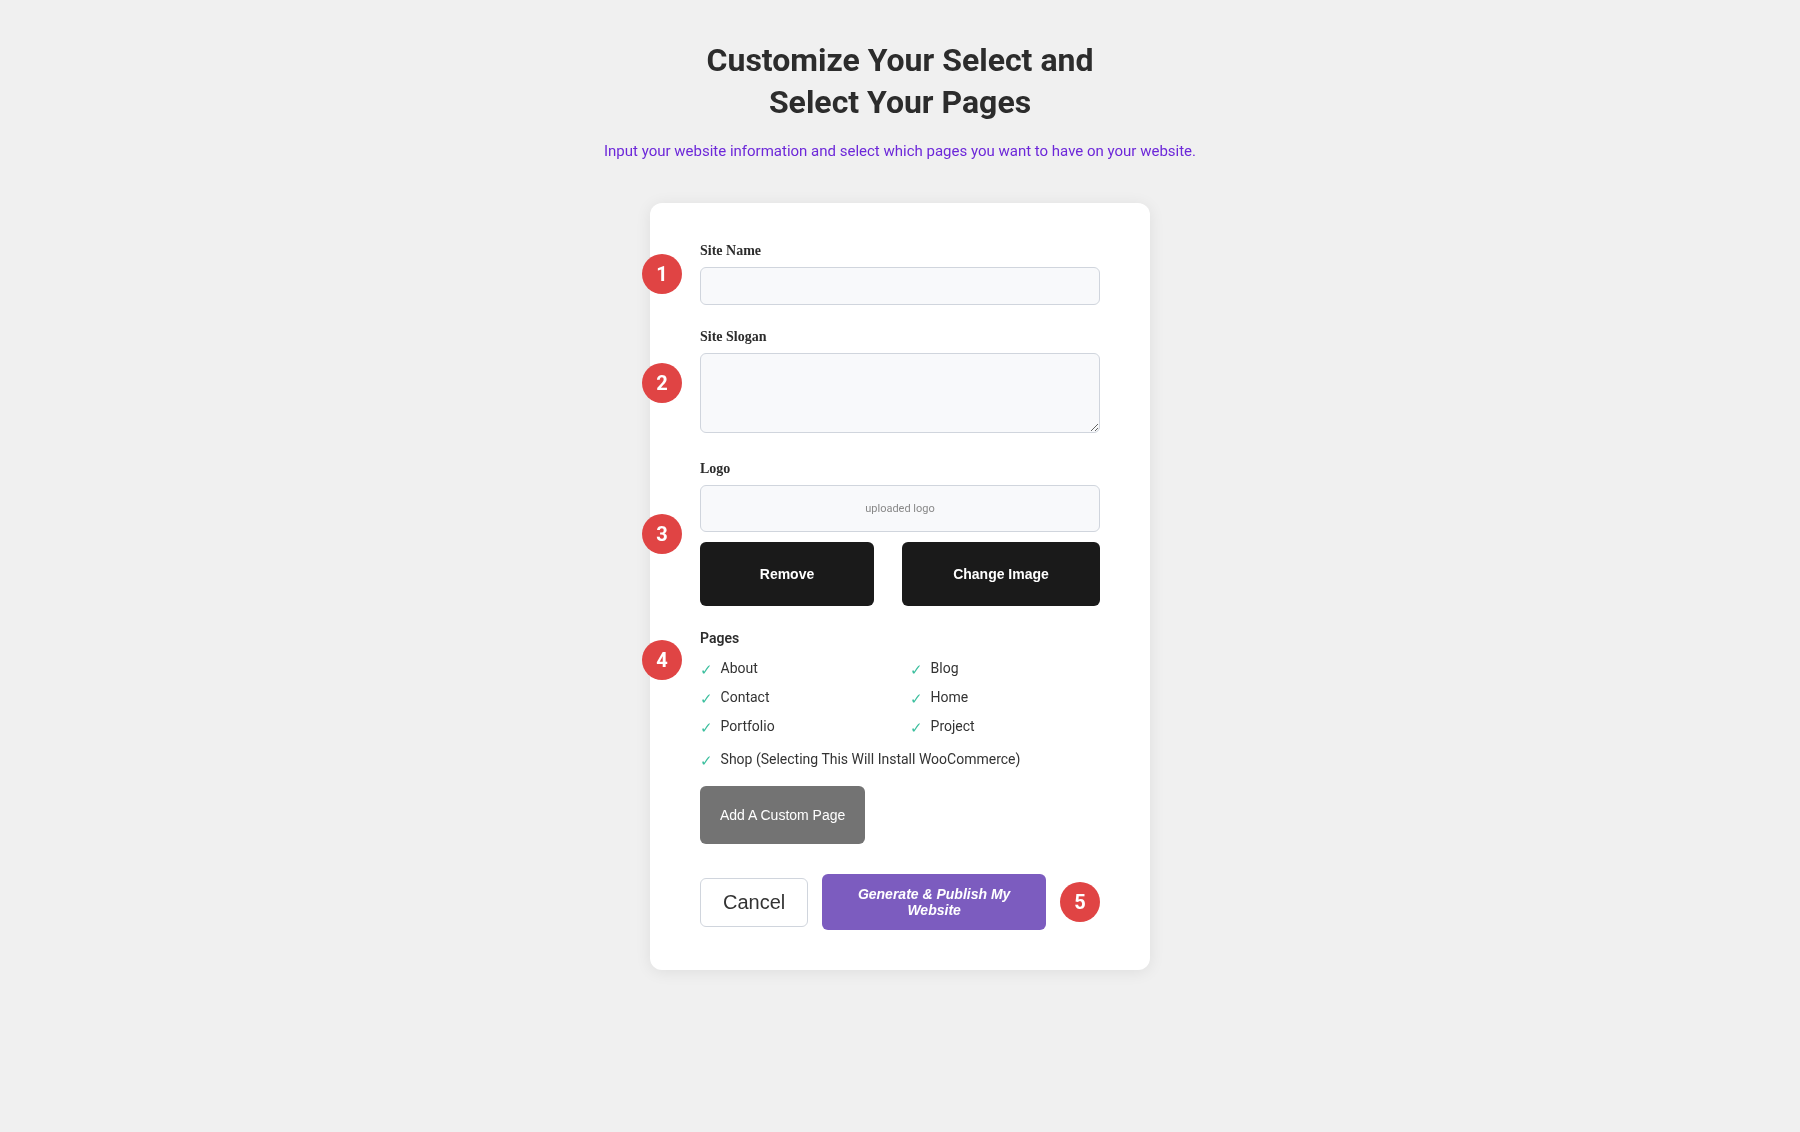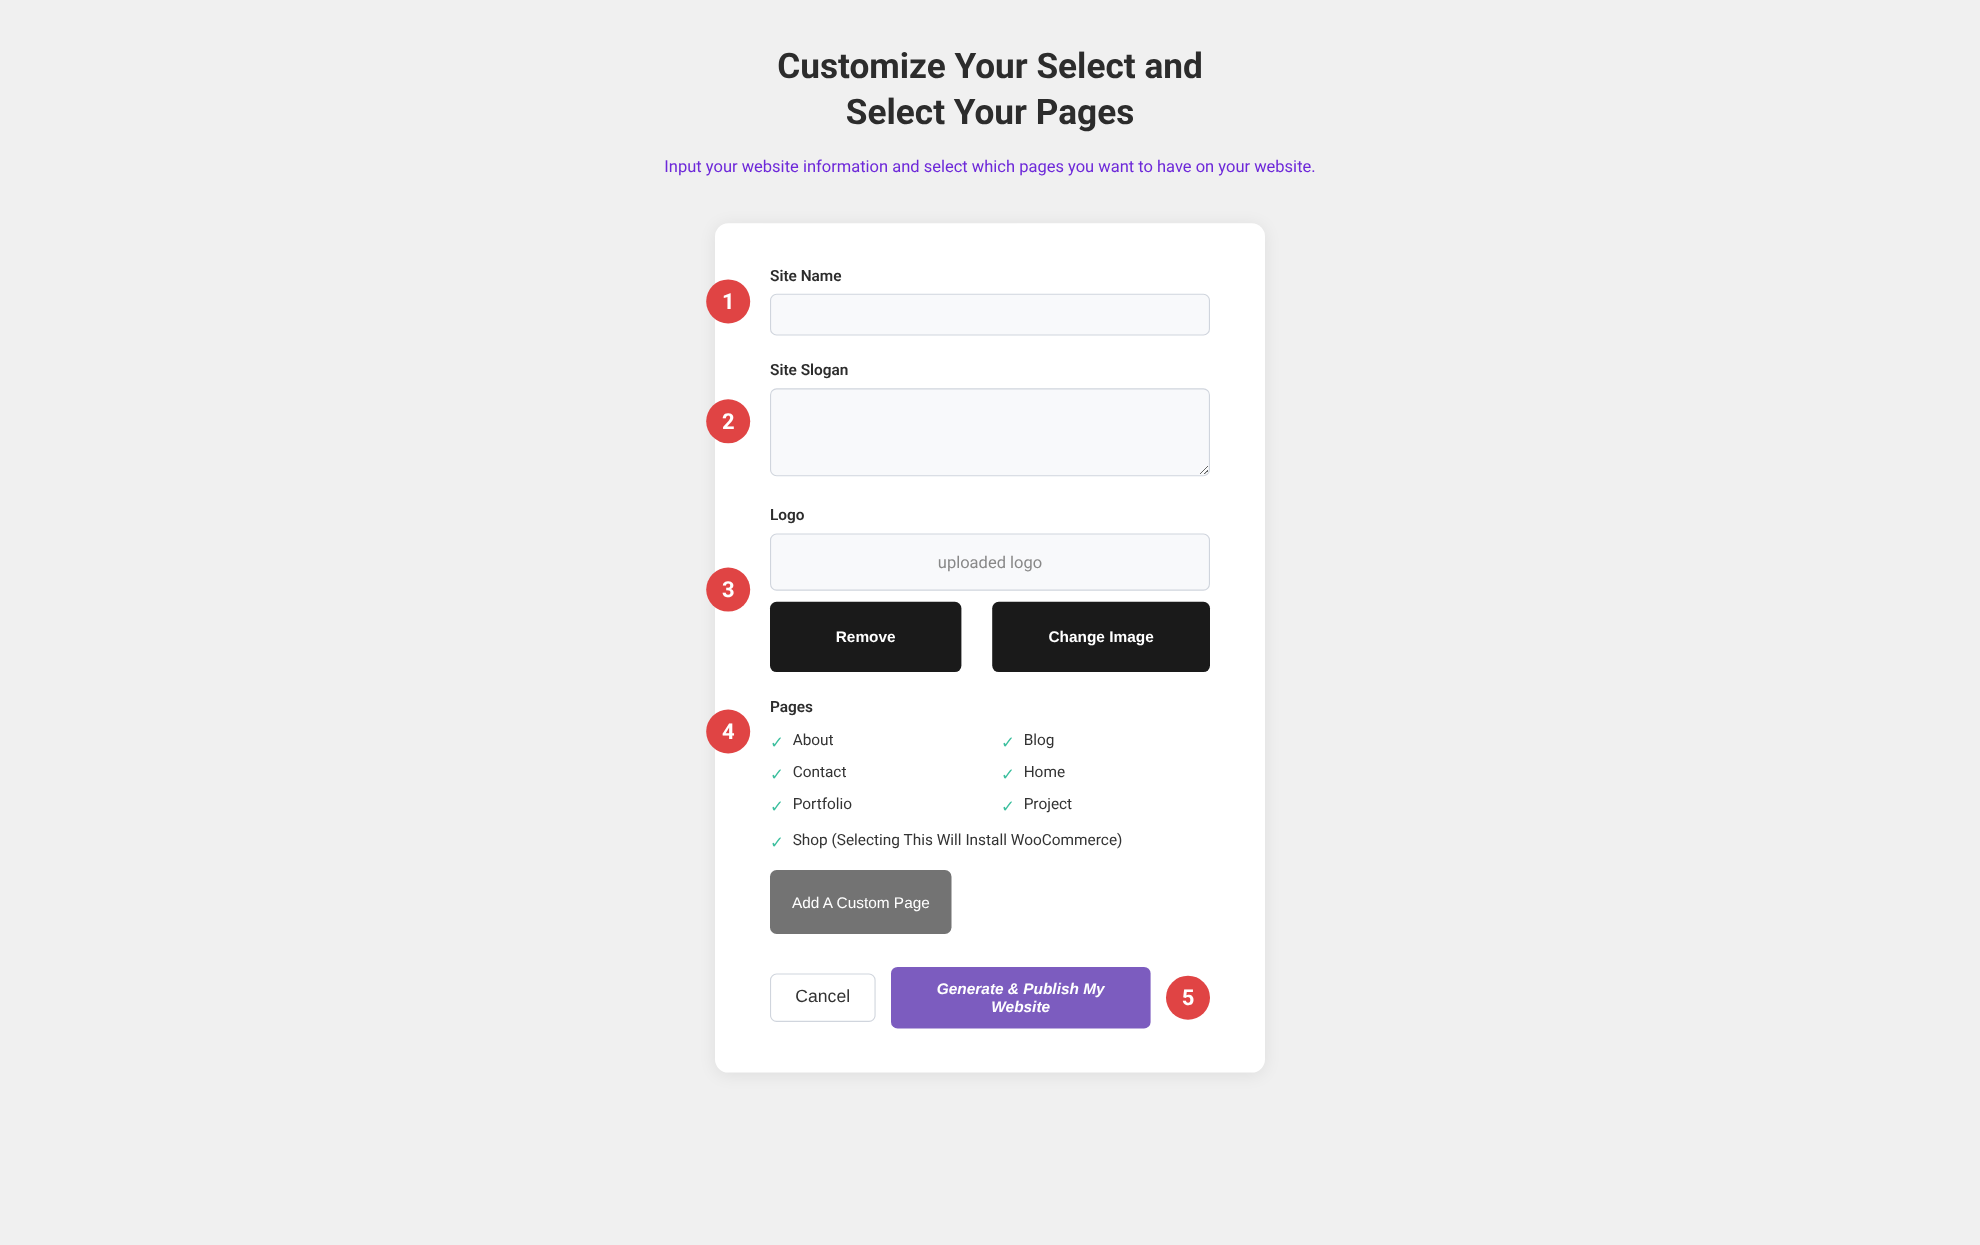--- a/index.html
+++ b/index.html
@@ -46,20 +46,21 @@
       box-shadow: 0 2px 16px rgba(0,0,0,0.08);
       position: relative;
     }
 
     .field-label {
       display: block;
       font-size: 14px;
       font-weight: 600;
       color: #2c2c2c;
       margin-bottom: 8px;
+      font-family: Liberation Serif, serif;
     }
 
     .field-input {
       width: 100%;
       border: 1px solid #d0d5dd;
       border-radius: 6px;
       padding: 10px 14px;
       font-size: 14px;
       background: #f8f9fb;
       outline: none;
@@ -78,21 +79,21 @@
       height: 80px;
       resize: vertical;
     }
 
     .logo-preview-area {
       border: 1px solid #d0d5dd;
       border-radius: 6px;
       background: #f8f9fb;
       padding: 16px;
       text-align: center;
-      font-size: 15px;
+      font-size: 11px;
       color: #888;
       margin-bottom: 10px;
     }
 
     .logo-buttons {
       display: flex;
       gap: 28px;
     }
 
     .btn-remove {
@@ -171,21 +172,21 @@
       font-weight: 400;
       cursor: pointer;
     }
 
     .btn-cancel {
       background: #fff;
       color: #333;
       border: 1px solid #d0d5dd;
       border-radius: 6px;
       padding: 12px 22px;
-      font-size: 16px;
+      font-size: 20px;
       font-weight: 500;
       cursor: pointer;
     }
 
     .btn-generate {
       background: #7c5cbf;
       color: #fff;
       border: none;
       border-radius: 6px;
       padding: 12px 22px;

